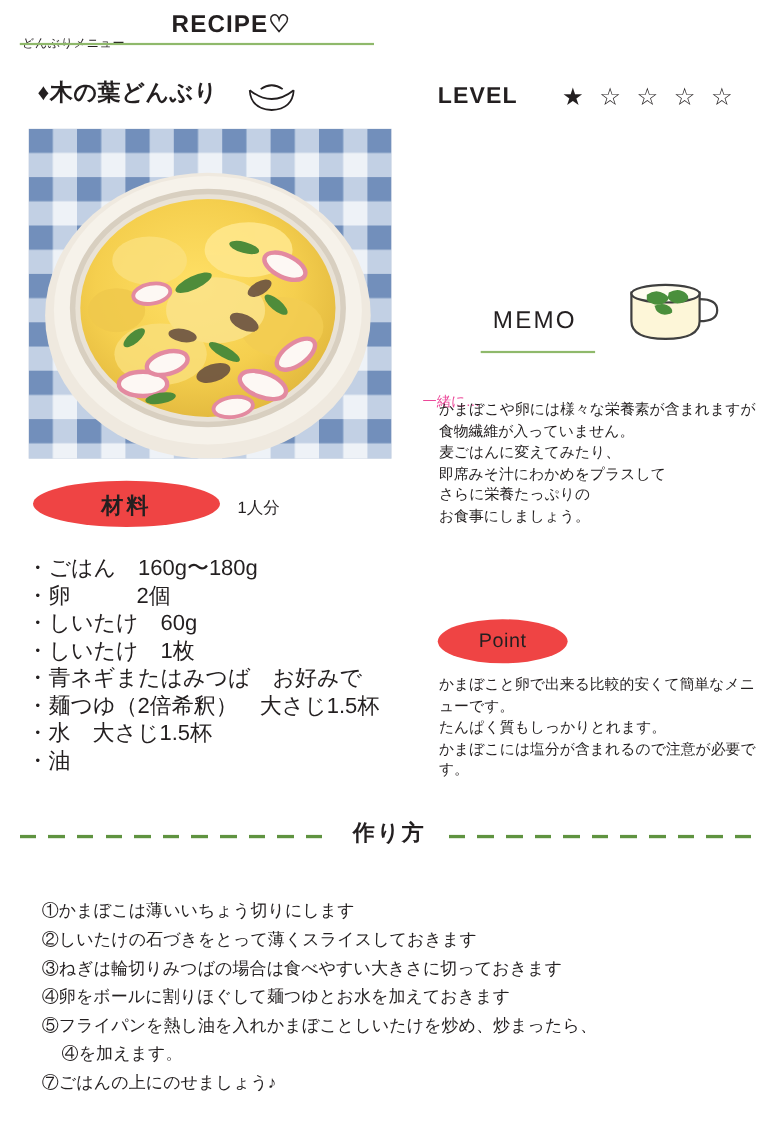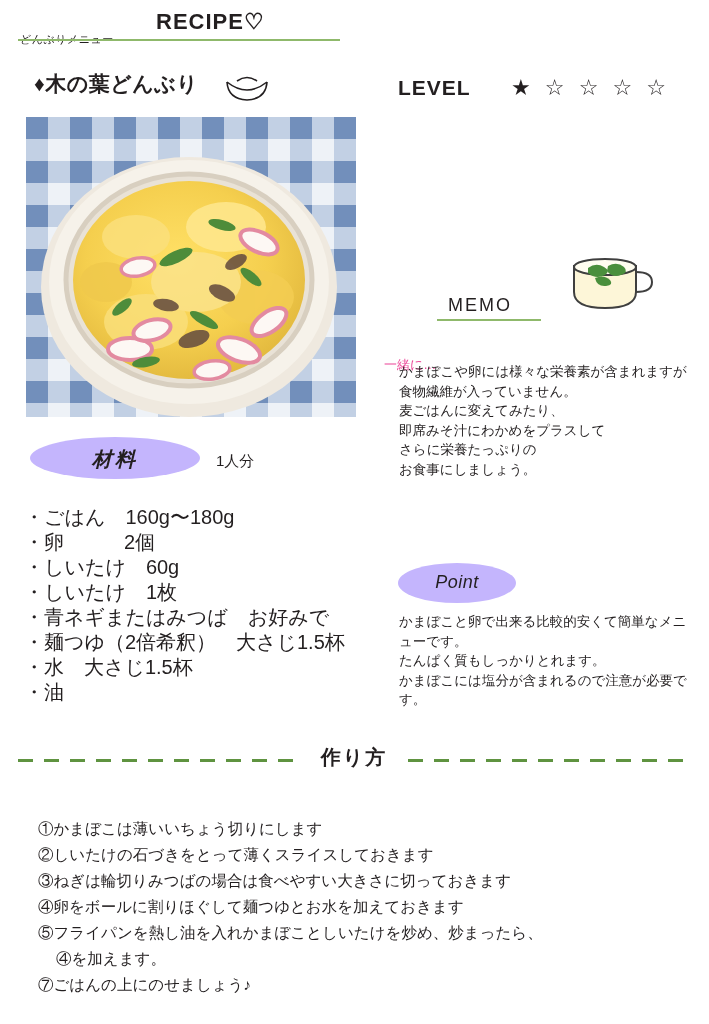--- a/index.html
+++ b/index.html
@@ -95,23 +95,22 @@
     width: 330px;
     height: 300px;
     overflow: hidden;
     background: #c9d3e2;
   }
   .photo svg { display: block; }
 
   
   .pill {
     position: absolute;
-    background: #c4b5fd;
+    background: #ef4444;
     border-radius: 50%;
-    font-style: italic;
   }
   .pill-ingredients {
     left: 30px;
     top: 437px;
     width: 170px;
     height: 42px;
   }
   .pill-ingredients .pill-text {
     position: absolute;
     left: 0; right: 0;
@@ -139,22 +138,22 @@
     font-size: 20px;
     line-height: 25px;
     white-space: nowrap;
   }
   .ingredients ul { margin: 0; padding: 0; }
 
   
   .memo-title {
     position: absolute;
     left: 448px;
-    top: 295px;
-    font-size: 18px;
+    top: 278px;
+    font-size: 22px;
     letter-spacing: 2px;
   }
   .memo-rule {
     position: absolute;
     left: 437px;
     top: 319px;
     width: 104px;
     height: 2px;
     background: #8fb96b;
   }

